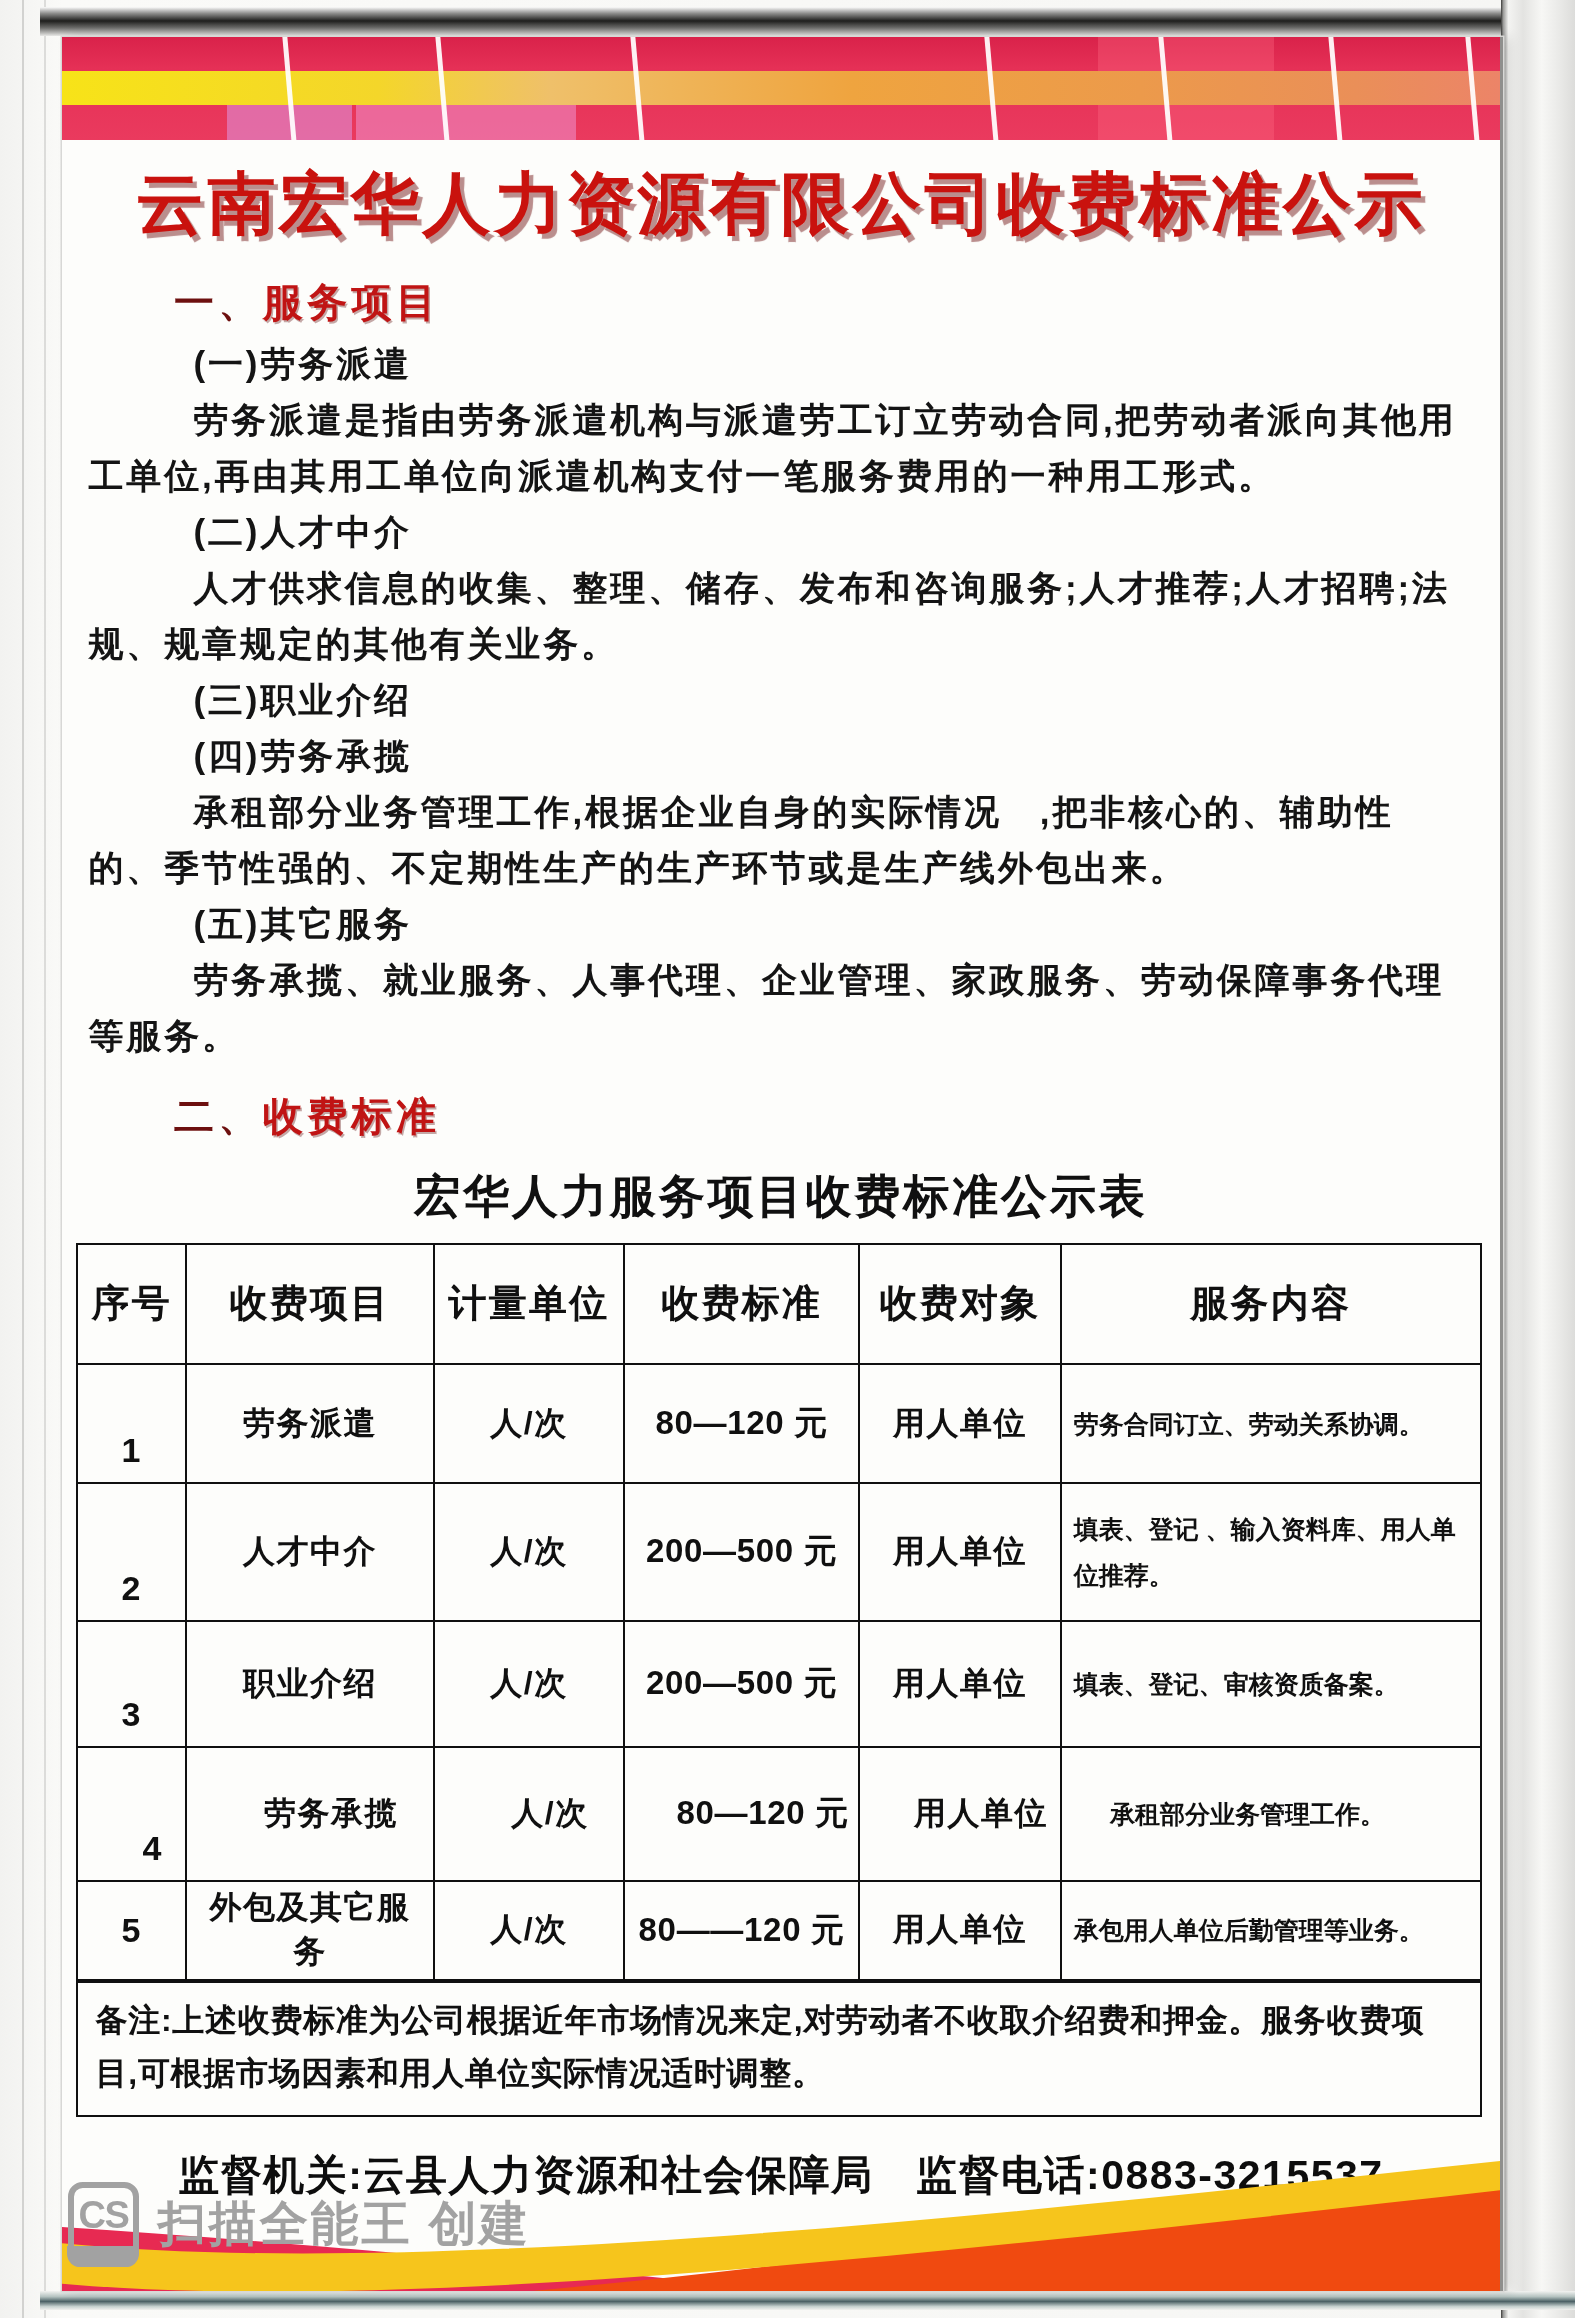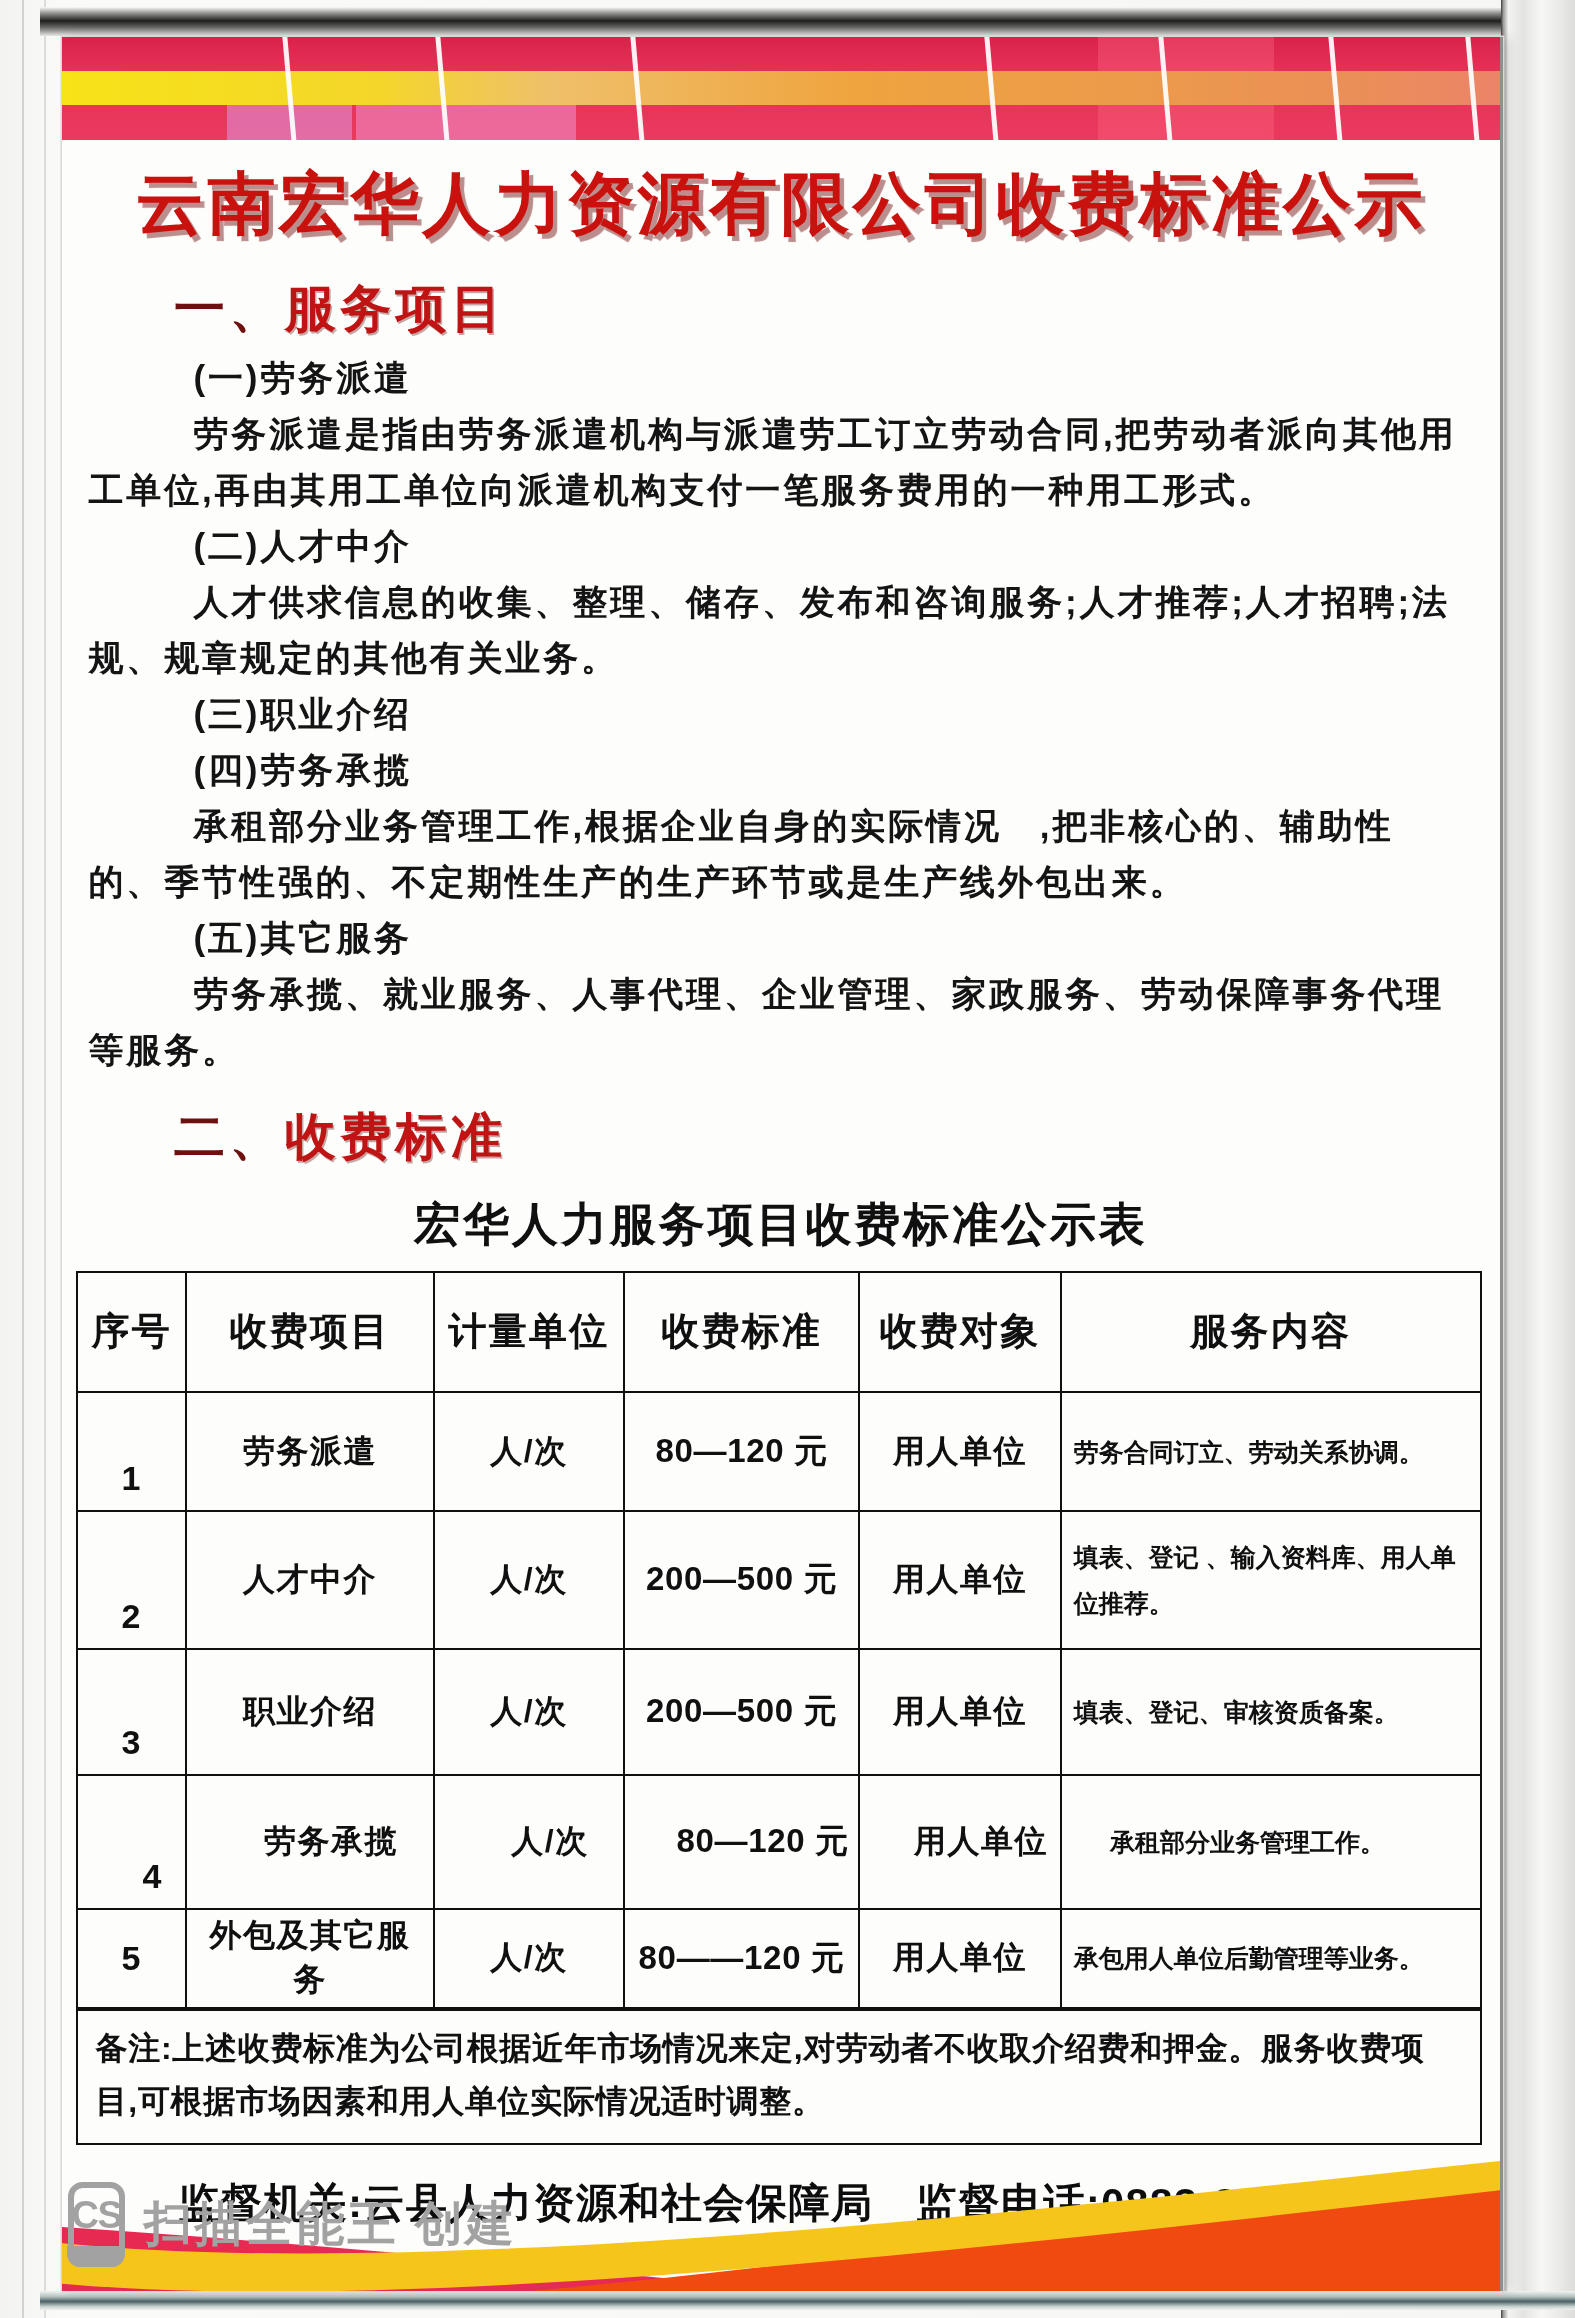--- a/index.html
+++ b/index.html
@@ -42,21 +42,21 @@
   .banner-divider{position:absolute;top:-5.9px;width:5.1px;height:118px;background:rgba(255,255,255,.93);transform:skewX(5deg);}
   .bd1{left:225px}.bd2{left:378px}.bd3{left:573px}.bd4{left:927px}.bd5{left:1101px}.bd6{left:1271px}.bd7{left:1408px}
   
   .page-title{
     margin:19px 7.3px 0;text-align:center;
     font-size:68px;font-weight:900;letter-spacing:3.7px;color:#c9120e;
     text-shadow:4.4px 5.1px 0.7px rgba(104,6,6,.45);
     white-space:nowrap;
   }
   
-  .sec-heading{margin:25px 0 5.9px 112px;font-size:51px;font-weight:900;letter-spacing:4.4px;}
+  .sec-heading{margin:25px 0 5.9px 112px;font-size:40px;font-weight:900;letter-spacing:4.4px;}
   .sec-heading .pfx{color:#6d100f;}
   .sec-heading .lbl{color:#c01414;text-shadow:1.5px 2.2px 0 rgba(90,8,8,.35);}
   
   .intro{margin:5.9px 35px 0 26.4px;font-size:35px;font-weight:700;color:#141414;
     line-height:56px;letter-spacing:2.9px;}
   .intro p{margin:0;text-indent:3em;}
   
   .tbl-title{margin:22px 0 14.7px;text-align:center;font-size:46px;font-weight:900;color:#101010;letter-spacing:2.9px;}
   .tbl{margin:0 18.4px 0 14px;border:2.9px solid #101010;color:#101010;font-weight:700;}
   .trow{display:grid;grid-template-columns:7.8% 17.65% 13.6% 16.75% 14.4% 29.8%;border-bottom:2.9px solid #101010;}
@@ -72,21 +72,21 @@
   .hrow .cell{font-size:38px;letter-spacing:2.2px;min-height:110px;}
   .r1 .cell{min-height:99px;} .r2 .cell{min-height:118px;} .r3 .cell{min-height:107px;}
   .r4 .cell{min-height:114px;padding-left:48px;} .r5 .cell{min-height:68px;}
   .note{border-top:2.9px solid #101010;padding:11.8px 17.6px 14.7px;font-size:32px;line-height:53px;
     font-weight:700;color:#101010;letter-spacing:0.7px;}
   
   .supervisor{margin:31px 0 0;text-align:center;font-size:41px;font-weight:900;color:#0d0d0d;letter-spacing:1.5px;}
   
   .waves{position:absolute;left:0;bottom:0;width:100%;height:180px;z-index:3;}
   .watermark{position:absolute;left:5.9px;bottom:25px;z-index:5;display:flex;align-items:center;gap:19px;color:#a2a2a2;}
-  .cs-logo{position:relative;width:57px;height:84px;border:6.6px solid #a2a2a2;border-radius:14.7px;
+  .cs-logo{position:relative;width:71px;height:84px;border:6.6px solid #a2a2a2;border-radius:14.7px;
     display:flex;align-items:flex-start;justify-content:center;box-sizing:border-box;text-align:right;}
   .cs-logo .cs-txt{font-size:38px;font-weight:900;letter-spacing:-1.5px;margin-top:5.9px;}
   .cs-logo .bar{position:absolute;left:-6.6px;right:-6.6px;bottom:-6.6px;height:20.6px;background:#a2a2a2;border-radius:0 0 13.2px 13.2px;}
   .wm-text{font-size:48px;font-weight:700;letter-spacing:2.9px;}
 </style>
 </head>
 <body>
 
 <div class="photo">
   <div class="frame-line-left"></div>

